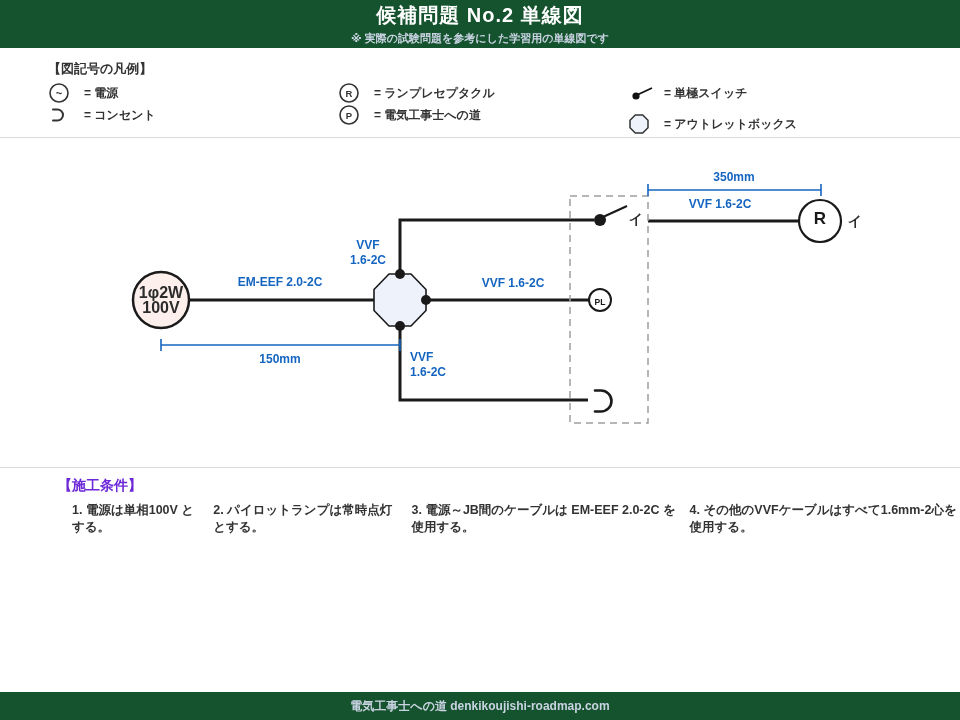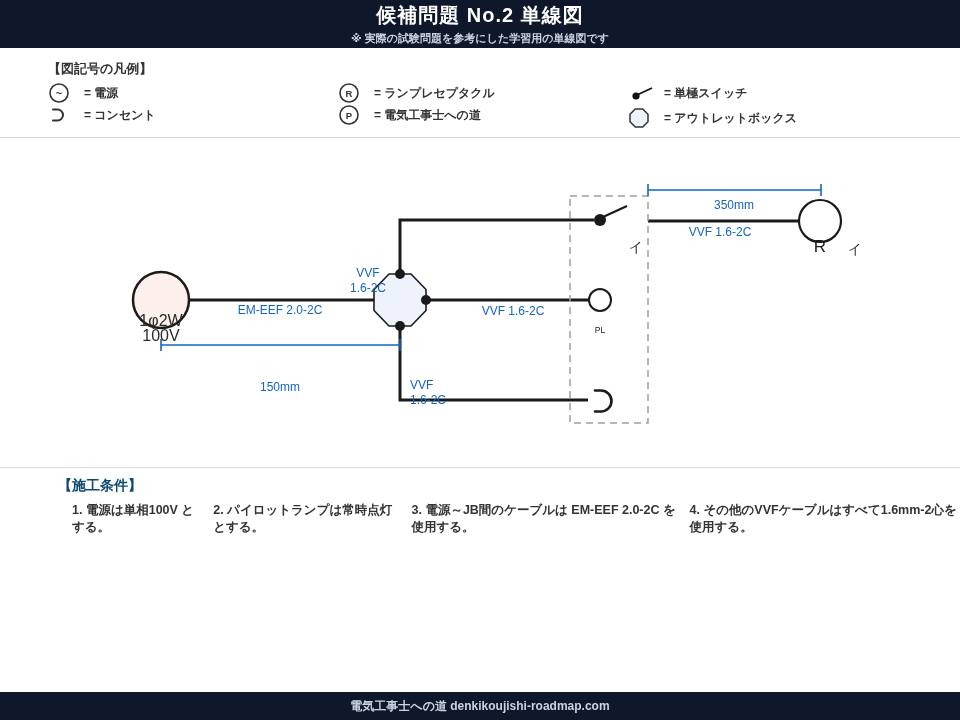--- a/index.html
+++ b/index.html
@@ -1,55 +1,55 @@
 <!DOCTYPE html>
 <html><head>
 <meta charset="utf-8">
 <style>
   * { margin:0; padding:0; box-sizing:border-box; }
   html,body { width:960px; height:720px; background:#fff; font-family:"Liberation Sans","DejaVu Sans",sans-serif; }
   #app { position:relative; width:960px; height:720px; overflow:hidden; background:#fff; }
 
   
-  .bar { position:absolute; left:0; width:960px; background:#0f172a; color:#fff; display:flex; flex-direction:column; align-items:center; justify-content:center; }
+  .bar { position:absolute; left:0; width:960px; background:#14532d; color:#fff; display:flex; flex-direction:column; align-items:center; justify-content:center; }
   #header { top:0; height:48px; gap:2px; }
   #header .title { font-size:20px; font-weight:bold; letter-spacing:1px; }
   #header .subtitle { font-size:11px; color:#c9d3e2; font-weight:600; }
   #footer { top:692px; height:28px; }
   #footer .ftext { font-size:12px; color:#c9d3e2; font-weight:600; }
 
   
   .divider { position:absolute; left:0; width:960px; height:1px; background:#d9d9d9; }
 
   
   .legend-title { position:absolute; left:48px; top:60px; font-size:13px; font-weight:bold; color:#333; }
   .legend-item { position:absolute; height:20px; display:flex; align-items:center; gap:8px; font-size:12px; font-weight:600; color:#333; }
   .legend-item .iconbox { width:28px; display:flex; align-items:center; justify-content:flex-start; }
 
   
   #diagram-svg { position:absolute; left:0; top:0; width:960px; height:720px; }
 
   
-  .dlabel { position:absolute; font-weight:normal; font-size:12px; color:#1565c0; text-align:center; line-height:15px;margin-top:28px; }
+  .dlabel { position:absolute; font-weight:bold; font-size:12px; color:#1565c0; text-align:center; line-height:15px; }
   .dark { color:#2b2b2b; }
   .src-label { left:121px; top:285px; width:80px; font-size:16px; line-height:15px; }
   .lbl-emeef { left:200px; top:275px; width:160px; }
   .lbl-vvf-top { left:328px; top:238px; width:80px; }
   .lbl-vvf-right { left:453px; top:276px; width:120px; }
   .lbl-vvf-bottom { left:410px; top:350px; width:80px; text-align:left; }
   .lbl-vvf-switch { left:660px; top:197px; width:120px; }
   .lbl-dim150 { left:220px; top:352px; width:120px; }
   .lbl-dim350 { left:674px; top:170px; width:120px; }
   .lbl-sw-i { left:624px; top:212px; width:24px; font-size:14px; }
   .lbl-r { left:806px; top:211px; width:28px; font-size:17px; color:#1a1a1a; }
   .lbl-r-i { left:843px; top:214px; width:24px; font-size:14px; }
   .lbl-pl { left:589px; top:295px; width:22px; font-size:8.5px; color:#1a1a1a; letter-spacing:0; }
 
   
-  .cond-title { position:absolute; left:58px; top:477px; font-size:14px; font-weight:bold; color:#0c4a6e; }
+  .cond-title { position:absolute; left:58px; top:477px; font-size:14px; font-weight:bold; color:#6d28d9; }
   .cond-list { position:absolute; left:72px; top:502px; display:flex; flex-direction:row; gap:10px; }
   .cond-item { font-size:12.5px; font-weight:600; color:#333; }
 </style>
 </head>
 <body>
 
 <div id="app">
 
   <div id="header" class="bar">
     <div class="title">候補問題 No.2 単線図</div>
@@ -100,21 +100,21 @@
   <div class="legend-item" style="left:628px; top:83px;">
     <span class="iconbox">
       <svg width="28" height="20" viewBox="0 0 28 20">
         <circle cx="8" cy="13" r="3.6" fill="#111"></circle>
         <line x1="10" y1="11.5" x2="24" y2="5" stroke="#111" stroke-width="1.8"></line>
       </svg>
     </span>
     <span>= 単極スイッチ</span>
   </div>
 
-  <div class="legend-item" style="left:628px; top:108px;">
+  <div class="legend-item" style="left:628px; top:114px;">
     <span class="iconbox">
       <svg width="22" height="22" viewBox="0 0 22 22">
         <polygon points="7.3,2 14.7,2 20,7.3 20,14.7 14.7,20 7.3,20 2,14.7 2,7.3" fill="#eef2fa" stroke="#333" stroke-width="1.5"></polygon>
       </svg>
     </span>
     <span>= アウトレットボックス</span>
   </div>
 
   <div class="divider" style="top:137px;"></div>
 

